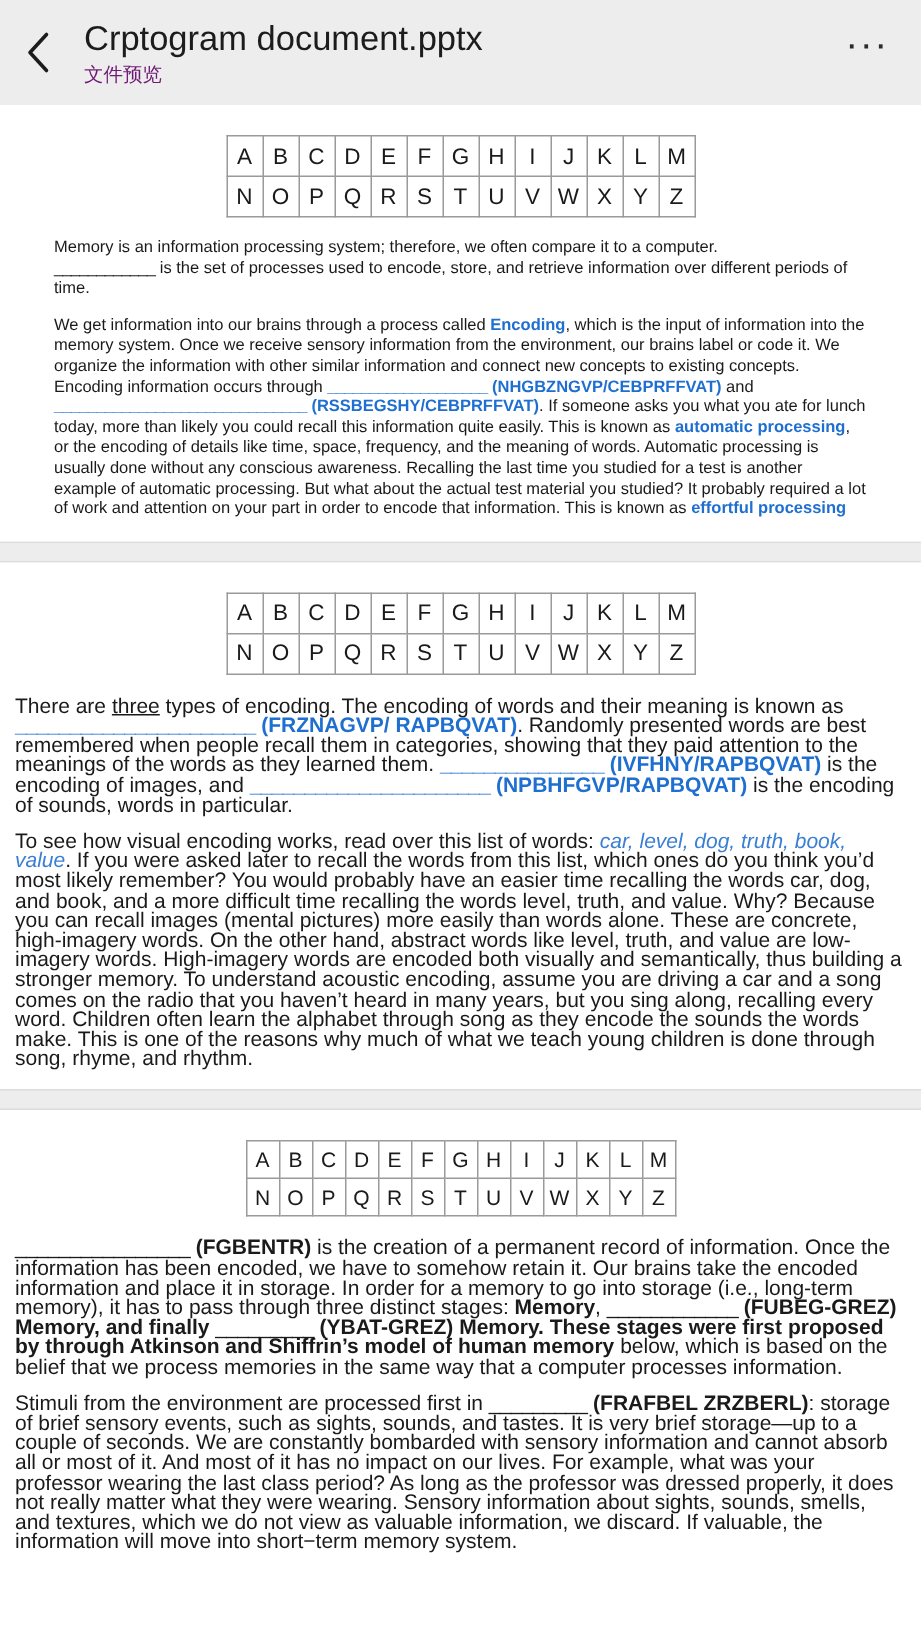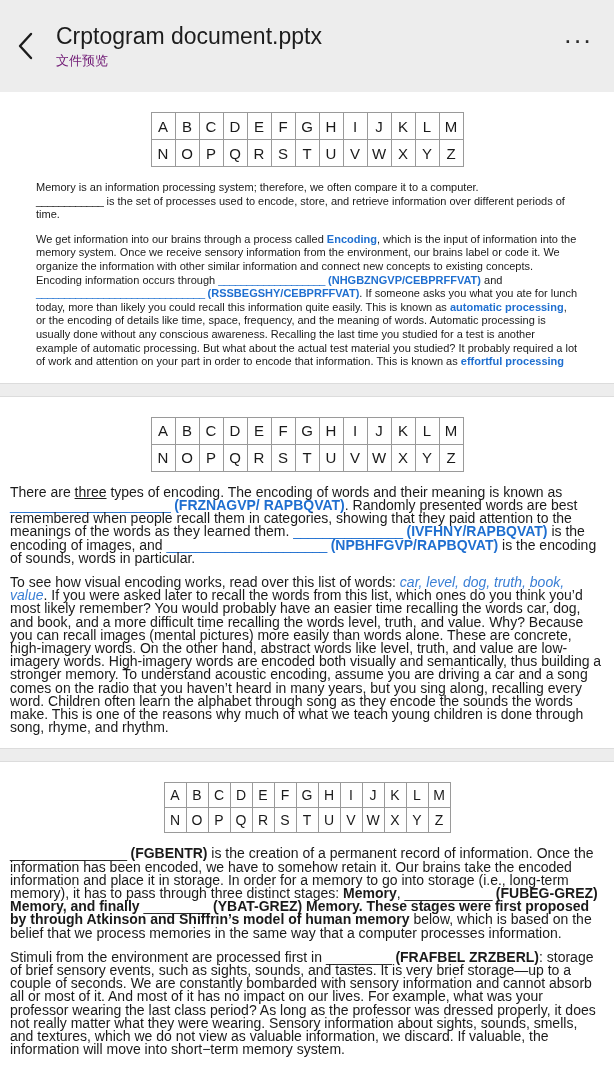--- a/index.html
+++ b/index.html
@@ -10,21 +10,21 @@
     font-family: "Liberation Sans", sans-serif;
   }
   body {
     width: 614px;
     min-height: 1092px;
     position: relative;
   }
 
   
   .header {
-    height: 92px;
+    height: 70px;
     background: #ededed;
     display: flex;
     align-items: center;
     padding: 0 16px;
     position: relative;
   }
   .back-btn {
     width: 34px;
     height: 40px;
     display: flex;
@@ -119,21 +119,21 @@
   .body.tight { padding: 0 10px; font-size: 14px; line-height: 13.2px; }
   .body p { margin: 0 0 11px 0; }
   .body p:last-child { margin-bottom: 0; }
   .blue { color: #1f6fd0; font-weight: bold; }
   .blue-italic { color: #3a7fd5; font-style: italic; text-align: center; }
   .bold { font-weight: bold; }
   .italic { }
   .ul { text-decoration: underline; }
   .blank {
     color: #1f6fd0;
-    font-weight: normal;
+    font-weight: bold;
     letter-spacing: -0.5px;
     text-align: right;
   }
   .blank-dark {
     color: #1a1a1a;
     letter-spacing: -0.5px;
   }
   .sp-wide { display:inline-block; width: 48px; }
 </style>
 </head>

